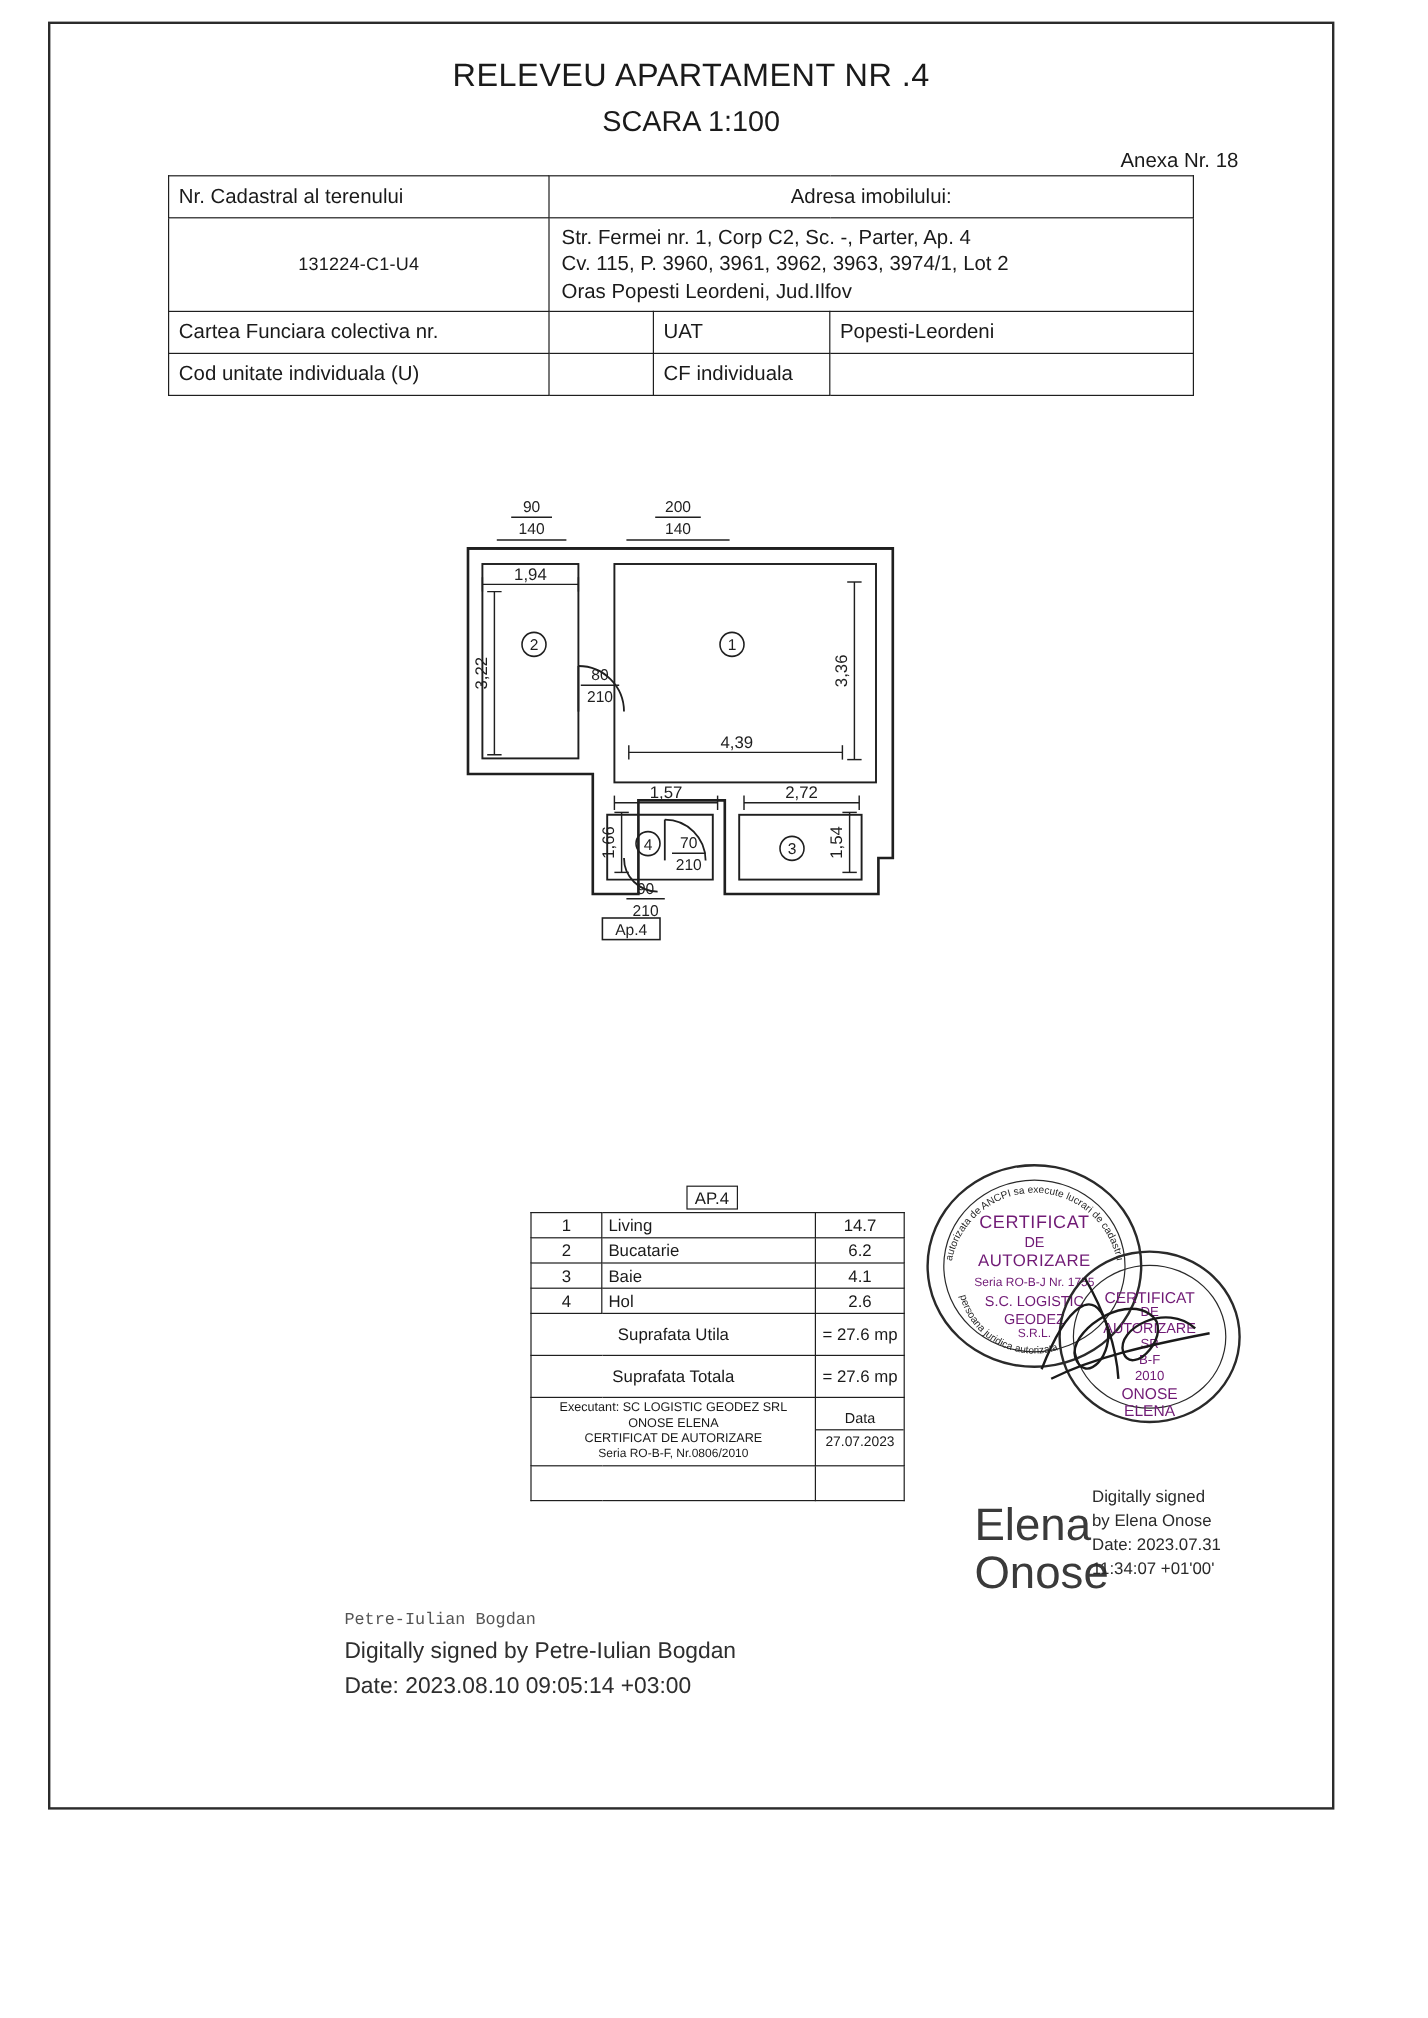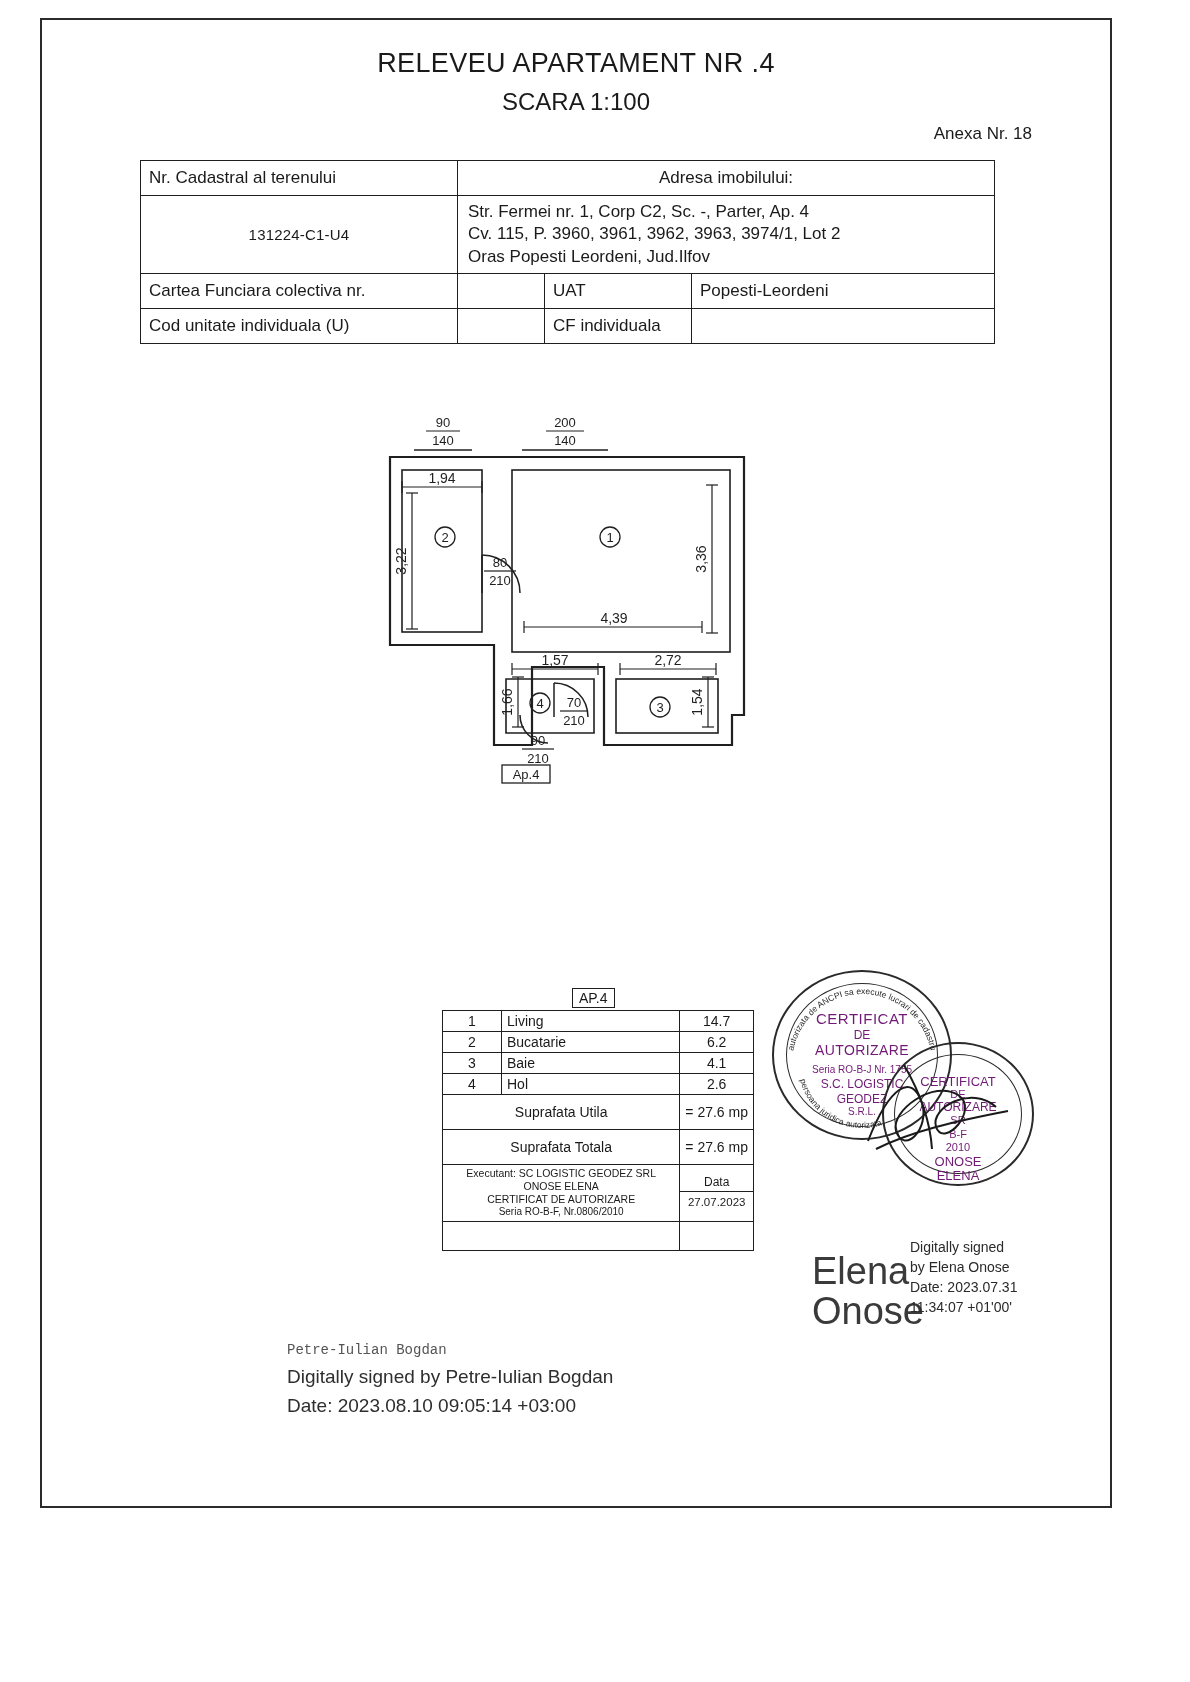--- a/index.html
+++ b/index.html
@@ -53,21 +53,20 @@
   }
 
   
   .hdr-table {
     position: absolute;
     left: 98px;
     top: 126px;
     width: 855px;
     border-collapse: collapse;
     font-size: 17px;
-    margin-top: 14px;
   }
   .hdr-table td {
     border: 1.5px solid #1f1f1f;
     padding: 4px 8px;
     vertical-align: middle;
     height: 26px;
   }
   .c-left { text-align: left; }
   .c-center { text-align: center; }
   .small-id { font-size: 15px; letter-spacing: 0.2px; }

